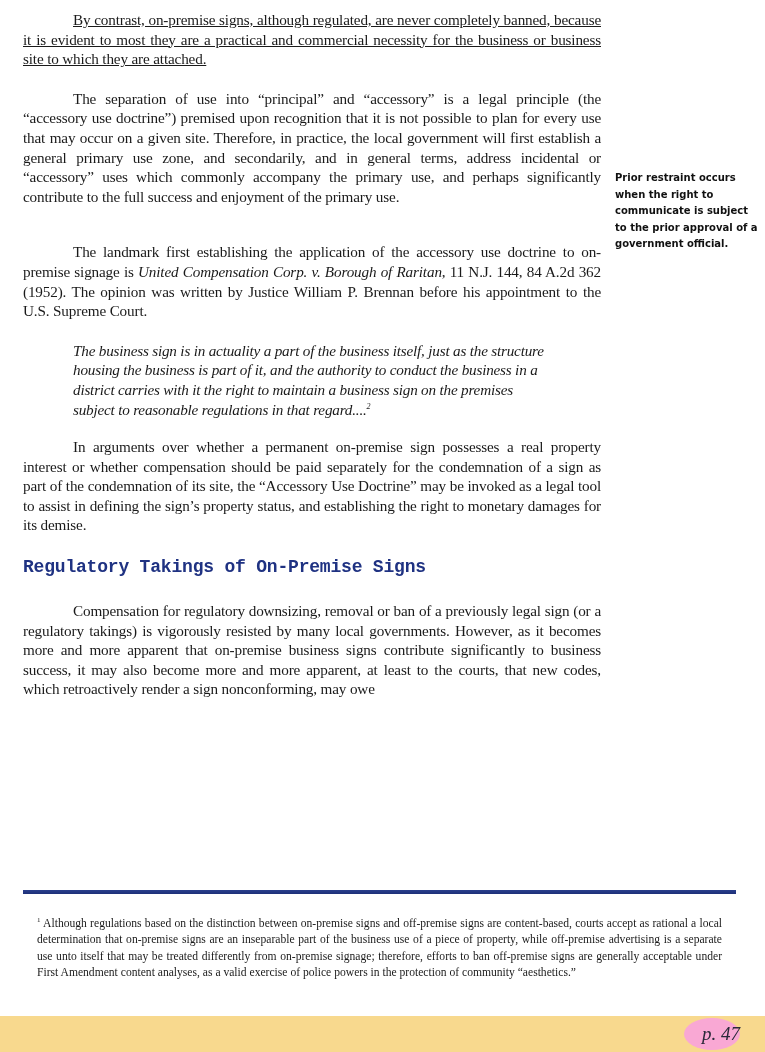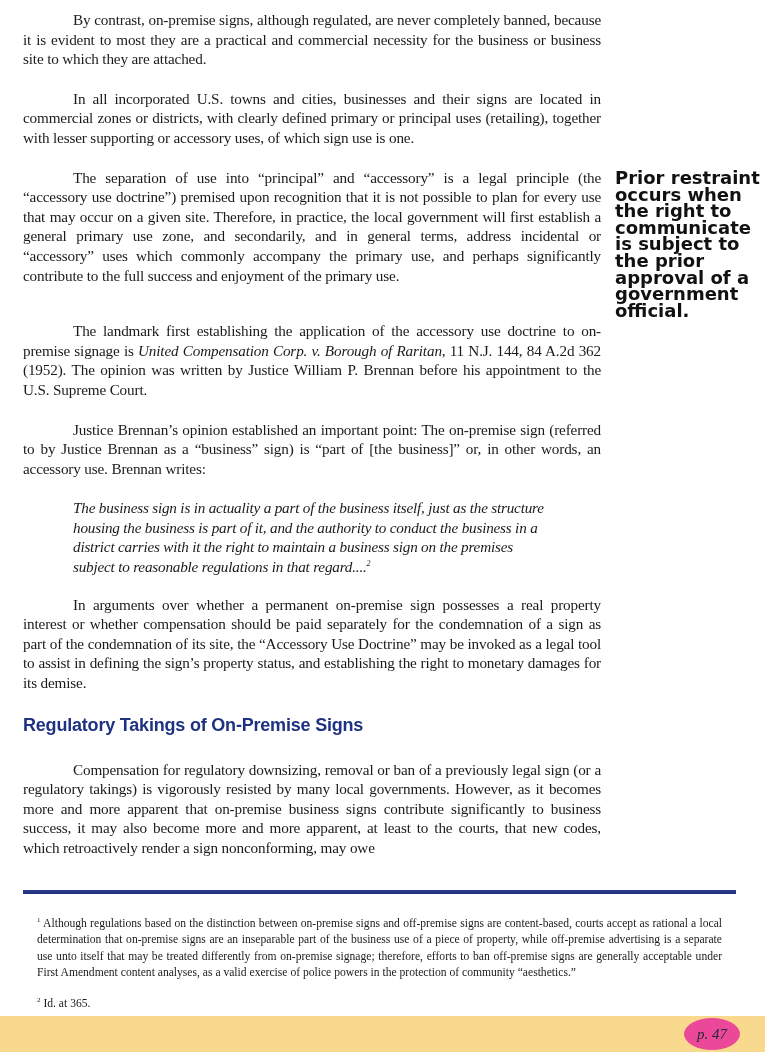--- a/index.html
+++ b/index.html
@@ -22,51 +22,51 @@
       width: 578px;
     }
     .para {
       font-size: 15.2px;
       line-height: 19.6px;
       text-align: justify;
       text-indent: 50px;
       margin: 0 0 20px 0;
       letter-spacing: -0.15px;
     }
-    .para.p1 { margin-bottom: 20px; }
+    .para.p1 { margin-bottom: 20px; text-decoration: underline; }
     .para.p3 { margin-bottom: 36px; }
     .quote {
       font-style: italic;
       font-size: 15.2px;
       line-height: 19.6px;
       margin: 0 0 18px 50px;
       width: 480px;
       letter-spacing: -0.2px;
     }
     sup {
       font-size: 8px;
       line-height: 0;
       vertical-align: 6px;
     }
     .heading {
-      font-family: Liberation Sans, sans-serif;
+      font-family: Liberation Mono, monospace;
       font-weight: bold;
       color: #1f3282;
       font-size: 18px;
       margin: 22px 0 24px 0;
       letter-spacing: -0.2px;
     }
     .sidebar-note {
       position: absolute;
       left: 615px;
       top: 170px;
       width: 145px;
       font-family: "DejaVu Sans", sans-serif;
       font-weight: bold;
-      font-size: 18px;
+      font-size: 10px;
       line-height: 16.6px;
       color: #111111;
     }
     .rule {
       position: absolute;
       left: 23px;
       top: 890px;
       width: 713px;
       height: 4px;
       background: linear-gradient(#2a3f8c, #1d2f78);
@@ -91,54 +91,51 @@
       height: 36px;
       background: #f8d98e;
     }
     .page-badge {
       position: absolute;
       left: 684px;
       top: 1018px;
       width: 56px;
       height: 32px;
       border-radius: 50%;
-      background: #ec4899;
+      background: #f9a8d4;
       display: flex;
       align-items: center;
-      justify-content: center;
+      justify-content: flex-end;
       font-family: "Liberation Serif", serif;
       font-style: italic;
-      font-size: 15px;
+      font-size: 19px;
       color: #2a2a3a;
     }
   </style>
 </head>
 <body>
 
 <div class="main">
   <p class="para p1">By contrast, on-premise signs, although regulated, are never completely banned, because it is evident to most they are a practical and commercial necessity for the business or business site to which they are attached.</p>
-  <p class="para">In all incorporated U.S. towns and cities, businesses and their signs are located in commercial zones or districts, with clearly defined primary or principal uses (retailing), together with lesser supporting or accessory uses, of which sign use is one.</p>
   <p class="para p3">The separation of use into “principal” and “accessory” is a legal principle (the “accessory use doctrine”) premised upon recognition that it is not possible to plan for every use that may occur on a given site.  Therefore, in practice, the local government will first establish a general primary use zone, and secondarily, and in general terms, address incidental or “accessory” uses which commonly accompany the primary use, and perhaps significantly contribute to the full success and enjoyment of the primary use.</p>
   <p class="para"><span>The landmark first establishing the application of the accessory use doctrine to on-premise signage is </span><i>United Compensation Corp. v. Borough of Raritan</i><span>, 11 N.J. 144, 84 A.2d 362 (1952).  The opinion was written by Justice William P. Brennan before his appointment to the U.S. Supreme Court.</span></p>
-  <p class="para">Justice Brennan’s opinion established an important point: The on-premise sign (referred to by Justice Brennan as a “business” sign) is “part of [the business]” or, in other words, an accessory use.  Brennan writes:</p>
 
   <p class="quote"><span>The business sign is in actuality a part of the business itself, just as the structure housing the business is part of it, and the authority to conduct the business in a district carries with it the right to maintain a business sign on the premises subject to reasonable regulations in that regard....</span><sup>2</sup></p>
 
   <p class="para">In arguments over whether a permanent on-premise sign possesses a real property interest or whether compensation should be paid separately for the condemnation of a sign as part of the condemnation of its site, the “Accessory Use Doctrine” may be invoked as a legal tool to assist in defining the sign’s property status, and establishing the right to monetary damages for its demise.</p>
 
   <h2 class="heading">Regulatory Takings of On-Premise Signs</h2>
 
   <p class="para">Compensation for regulatory downsizing, removal or ban of a previously legal sign (or a regulatory takings) is vigorously resisted by many local governments.  However, as it becomes more and more apparent that on-premise business signs contribute significantly to business success, it may also become more and more apparent, at least to the courts, that new codes, which retroactively render a sign nonconforming, may owe</p>
 </div>
 
 <div class="sidebar-note">Prior restraint occurs when the right to communicate is subject to the prior approval of a government official.</div>
 
 <div class="rule"></div>
 
 <div class="footnotes">
   <p class="footnote"><sup>1</sup> <span>Although regulations based on the distinction between on-premise signs and off-premise signs are content-based, courts accept as rational a local determination that on-premise signs are an inseparable part of the business use of a piece of property, while off-premise advertising is a separate use unto itself that may be treated differently from on-premise signage; therefore, efforts to ban off-premise signs are generally acceptable under First Amendment content analyses, as a valid exercise of police powers in the protection of community “aesthetics.”</span></p>
-  <p class="footnote"><sup>2</sup> <span>Id. at 365.</span></p>
 </div>
 
 <div class="footer-band"></div>
 <div class="page-badge">
   <span>p. 47</span>
 </div>
 
 </body></html>

